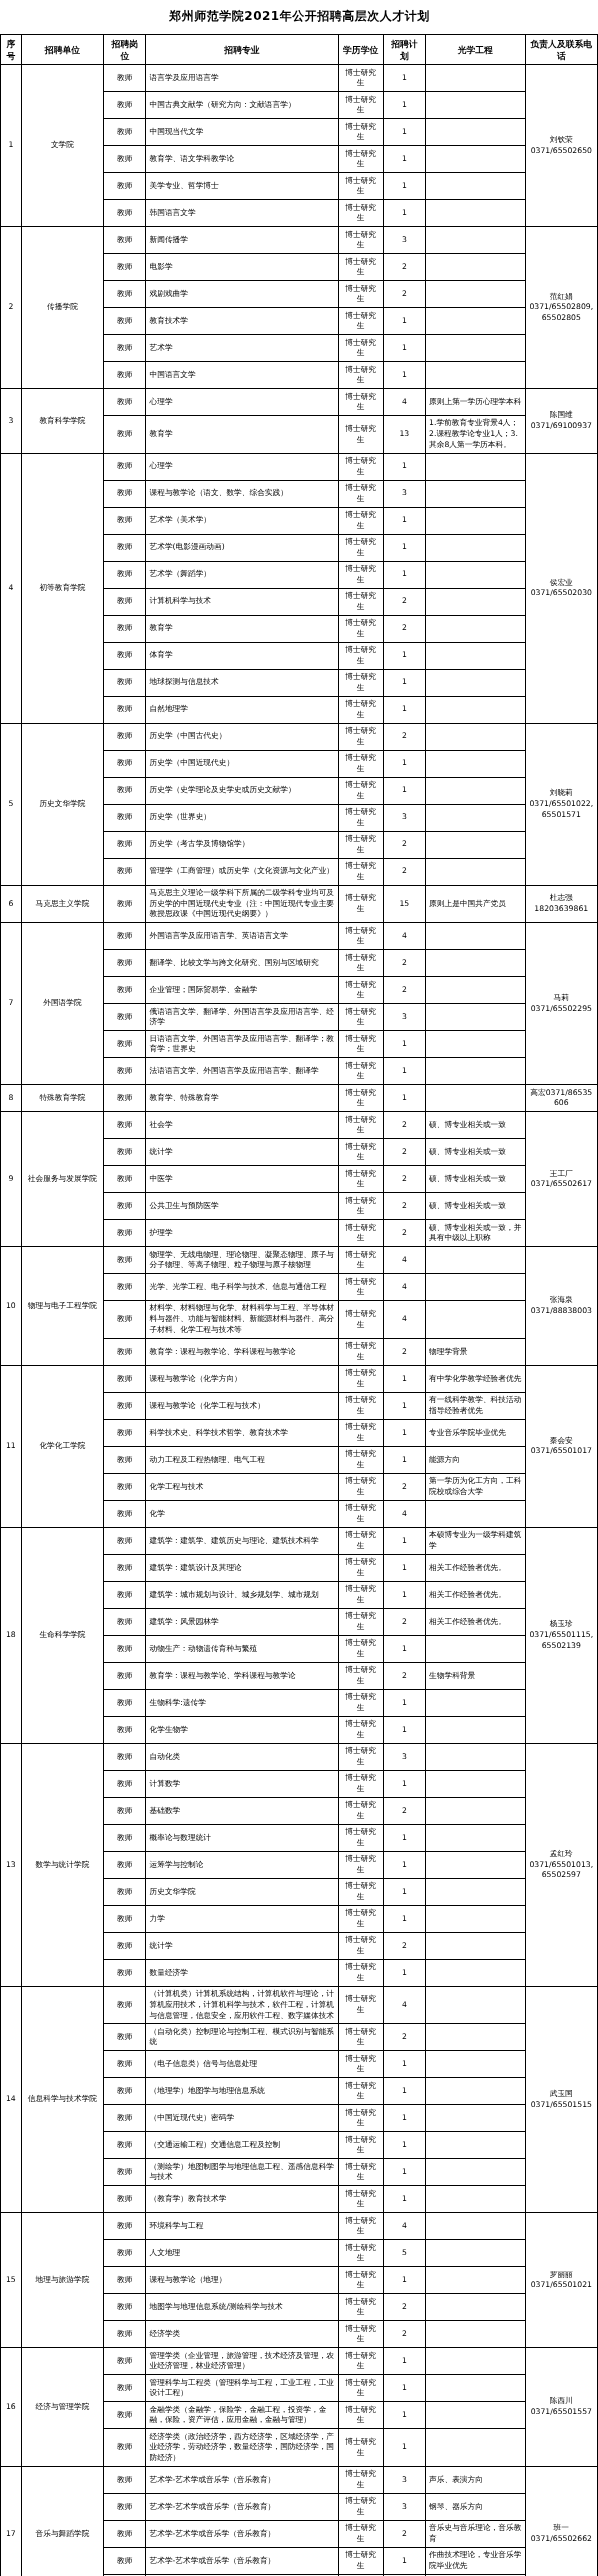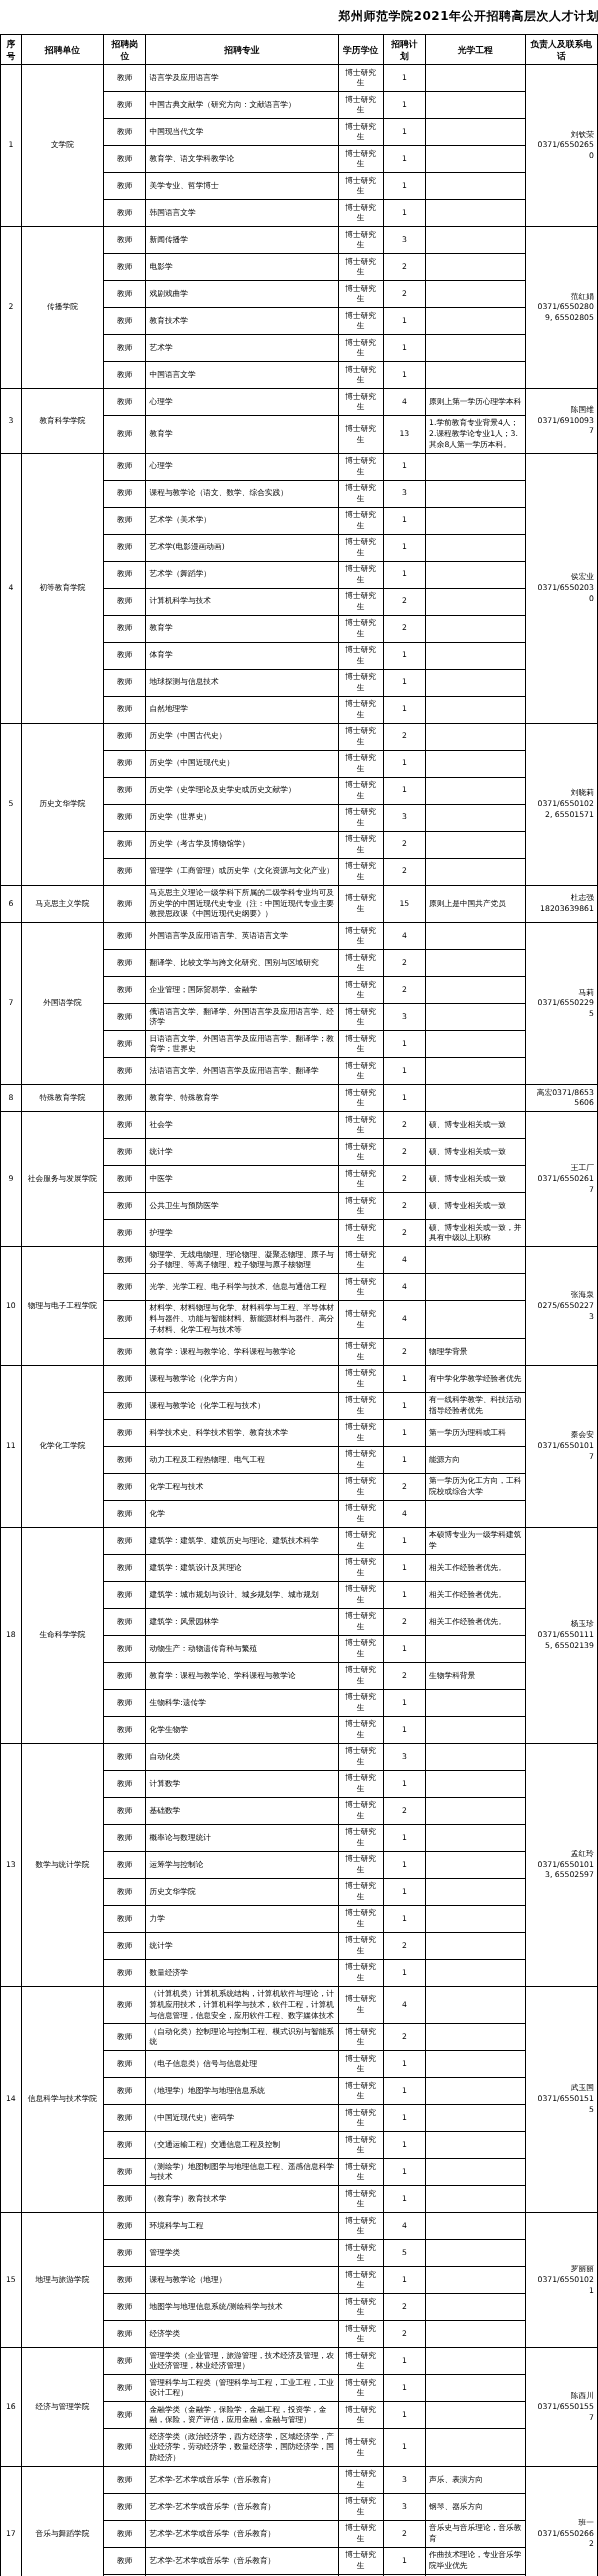--- a/index.html
+++ b/index.html
@@ -1,32 +1,32 @@
 <!DOCTYPE html>
 <html style="font-size:8.2px"><head>
 <meta charset="utf-8">
 <style>
   html,body{margin:0;padding:0;background:#fff;color:#000;
     font-family:"DejaVu Sans","Liberation Sans",sans-serif;}
   .page{width:599px;margin:0 auto;background:#fff;}
-  .doc-title{font-weight:bold;font-size:12px;text-align:right;
+  .doc-title{font-weight:bold;font-size:12px;text-align:center;
     padding:8.2px 0 9.3px 0;letter-spacing:0.5px;}
   table.plan{border-collapse:collapse;width:598px;table-layout:fixed;
     border:1px solid #000;}
   table.plan th, table.plan td{border:0.5px solid #000;padding:2.1px 3.1px;
     font-size:7.7px;line-height:1.4;vertical-align:middle;
     word-break:break-all;overflow-wrap:anywhere;}
   table.plan thead th{font-weight:bold;font-size:8.8px;text-align:center;
     height:23px;border-bottom:1px solid #000;border-top:1px solid #000;}
   td.c{text-align:center;}
   td.l{text-align:left;}
   tr.group-start td{border-top:1px solid #000;}
   tbody tr{height:27px;}
   td.major-cell{padding-left:2.6px;}
-  td.contact-cell div{text-align:right;margin-left:7px;}
+  td.contact-cell div{text-align:center;}
 </style>
 </head>
 <body>
 
 <div class="page">
   <div class="doc-title">郑州师范学院2021年公开招聘高层次人才计划</div>
   <table class="plan">
     <colgroup>
       <col style="width:20.6px">
         <col style="width:82px">
@@ -407,21 +407,21 @@
         <tr class="group-start">
           <td class="c" rowspan="4">10</td>
           <td class="c" rowspan="4">物理与电子工程学院</td>
           <td class="c">教师</td>
           <td class="l major-cell">物理学、无线电物理、理论物理、凝聚态物理、原子与分子物理、等离子物理、粒子物理与原子核物理</td>
           <td class="c">博士研究生</td>
           <td class="c">4</td>
           <td class="l"></td>
           <td class="c contact-cell" rowspan="4">
             <div>张海泉</div>
-            <div>0275/65502273</div>
+            <div>0371/88838003</div>
           </td>
         </tr>
         <tr>
           <td class="c">教师</td>
           <td class="l major-cell">光学、光学工程、电子科学与技术、信息与通信工程</td>
           <td class="c">博士研究生</td>
           <td class="c">4</td>
           <td class="l"></td>
         </tr>
         <tr>
@@ -456,21 +456,21 @@
           <td class="l major-cell">课程与教学论（化学工程与技术）</td>
           <td class="c">博士研究生</td>
           <td class="c">1</td>
           <td class="l">有一线科学教学、科技活动指导经验者优先</td>
         </tr>
         <tr>
           <td class="c">教师</td>
           <td class="l major-cell">科学技术史、科学技术哲学、教育技术学</td>
           <td class="c">博士研究生</td>
           <td class="c">1</td>
-          <td class="l">第一学历为理科或工科</td>
+          <td class="l">专业音乐学院毕业优先</td>
         </tr>
         <tr>
           <td class="c">教师</td>
           <td class="l major-cell">动力工程及工程热物理、电气工程</td>
           <td class="c">博士研究生</td>
           <td class="c">1</td>
           <td class="l">能源方向</td>
         </tr>
         <tr>
           <td class="c">教师</td>
@@ -687,21 +687,21 @@
           <td class="c">博士研究生</td>
           <td class="c">4</td>
           <td class="l"></td>
           <td class="c contact-cell" rowspan="5">
             <div>罗丽丽</div>
             <div>0371/65501021</div>
           </td>
         </tr>
         <tr>
           <td class="c">教师</td>
-          <td class="l major-cell">管理学类</td>
+          <td class="l major-cell">人文地理</td>
           <td class="c">博士研究生</td>
           <td class="c">5</td>
           <td class="l"></td>
         </tr>
         <tr>
           <td class="c">教师</td>
           <td class="l major-cell">课程与教学论（地理）</td>
           <td class="c">博士研究生</td>
           <td class="c">1</td>
           <td class="l"></td>

